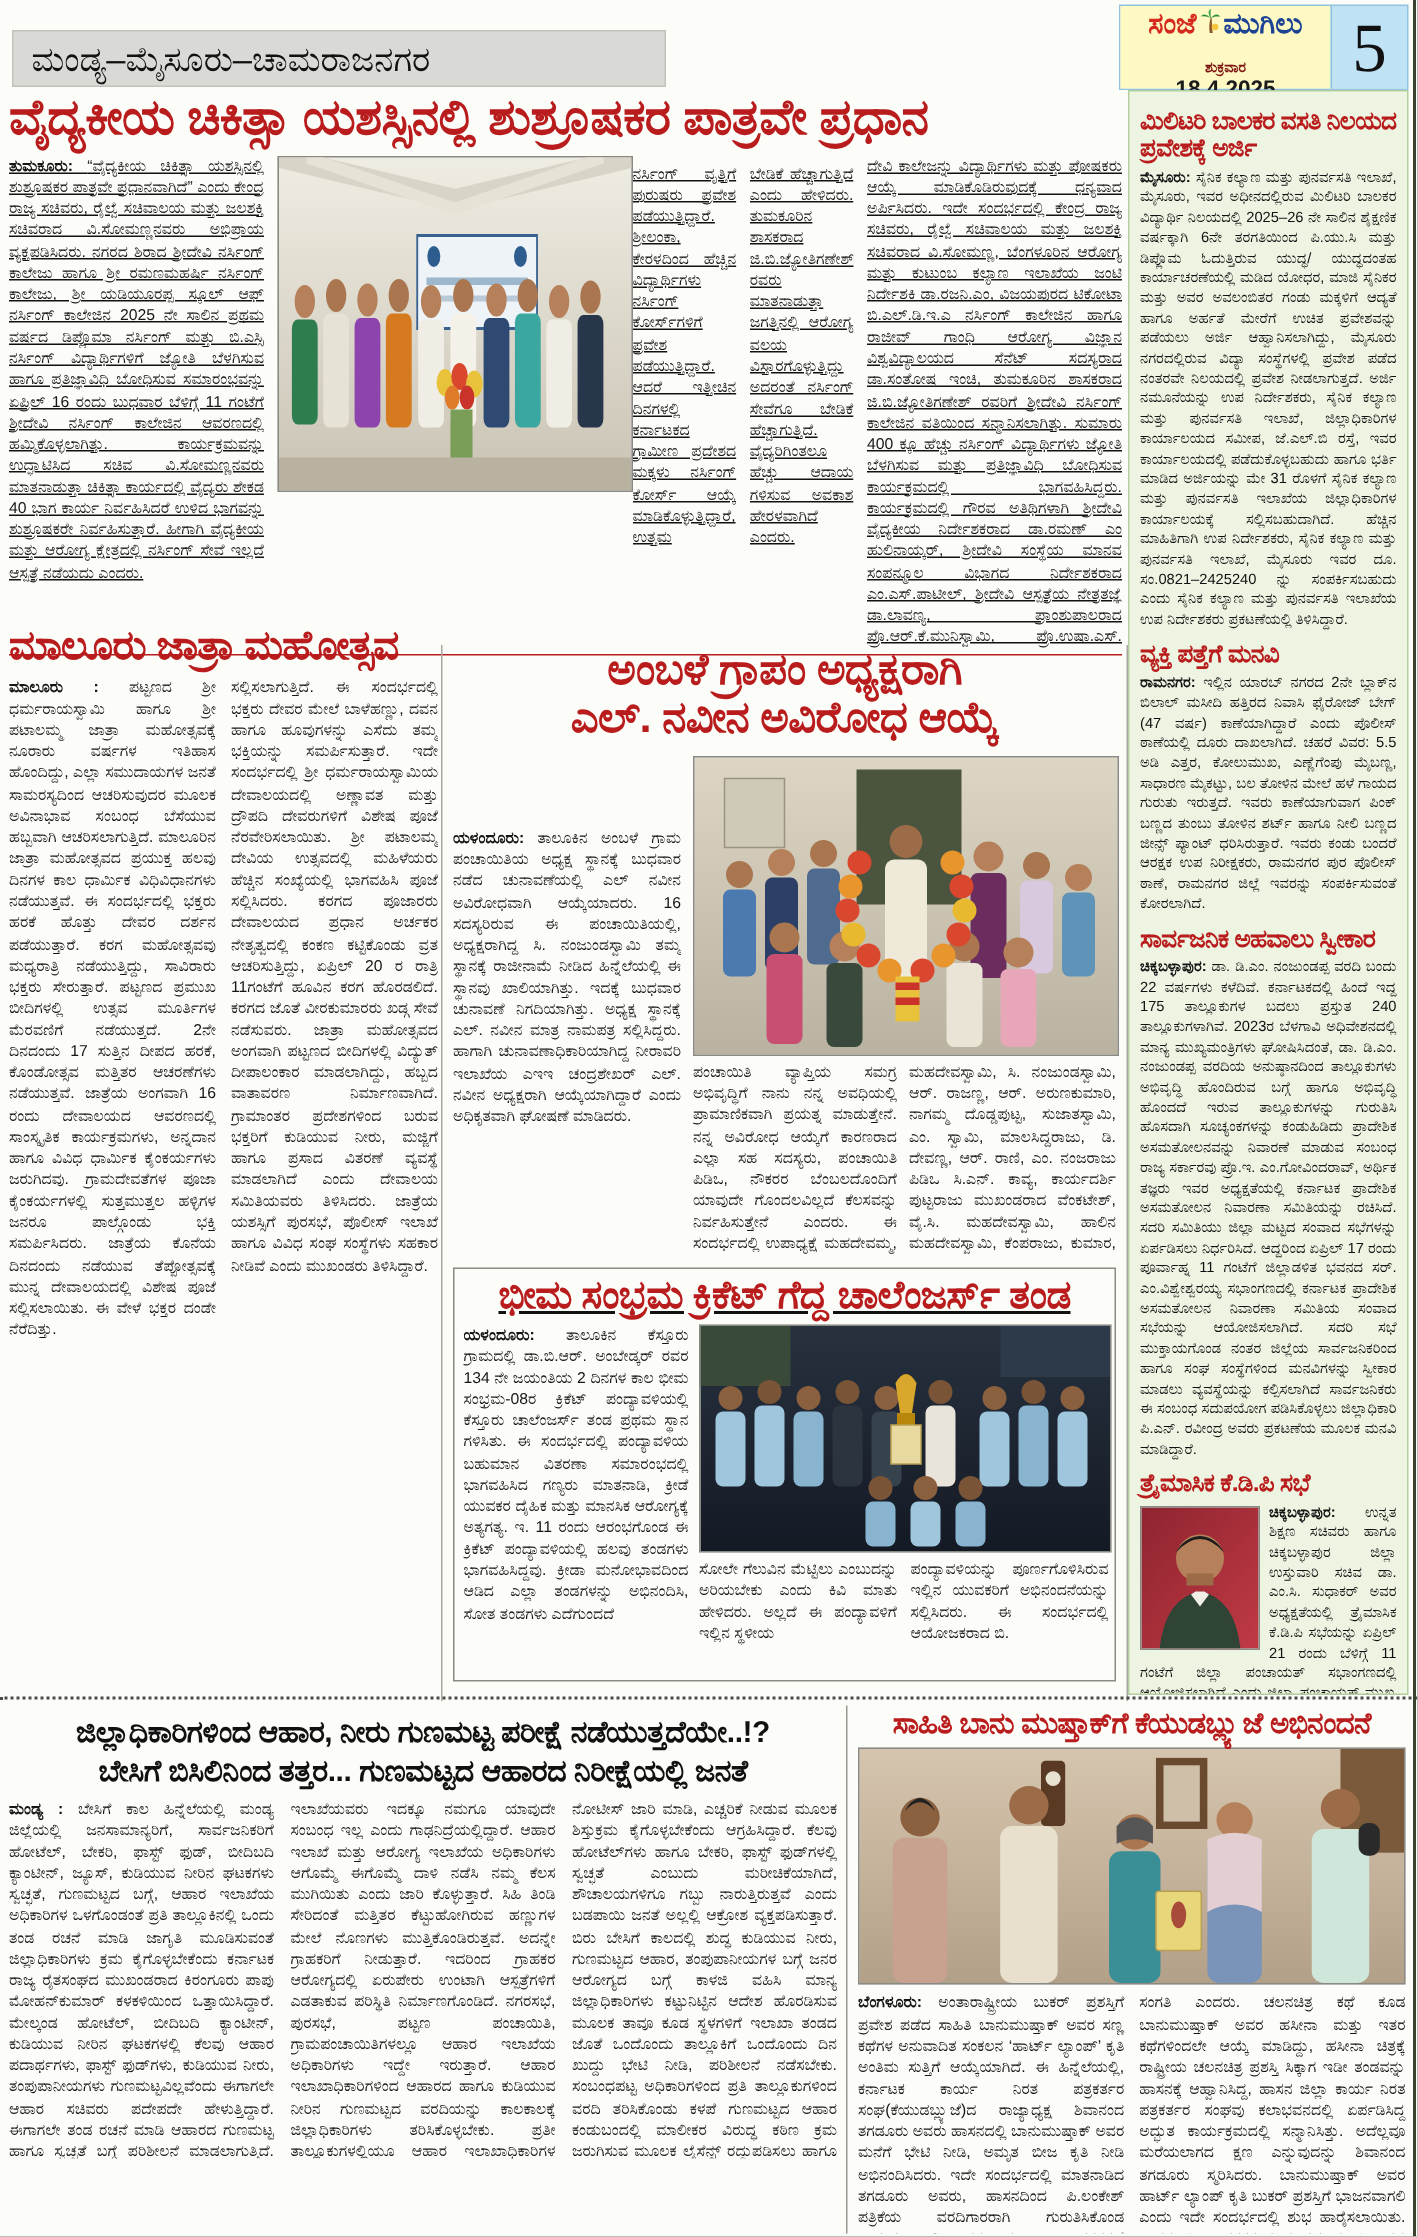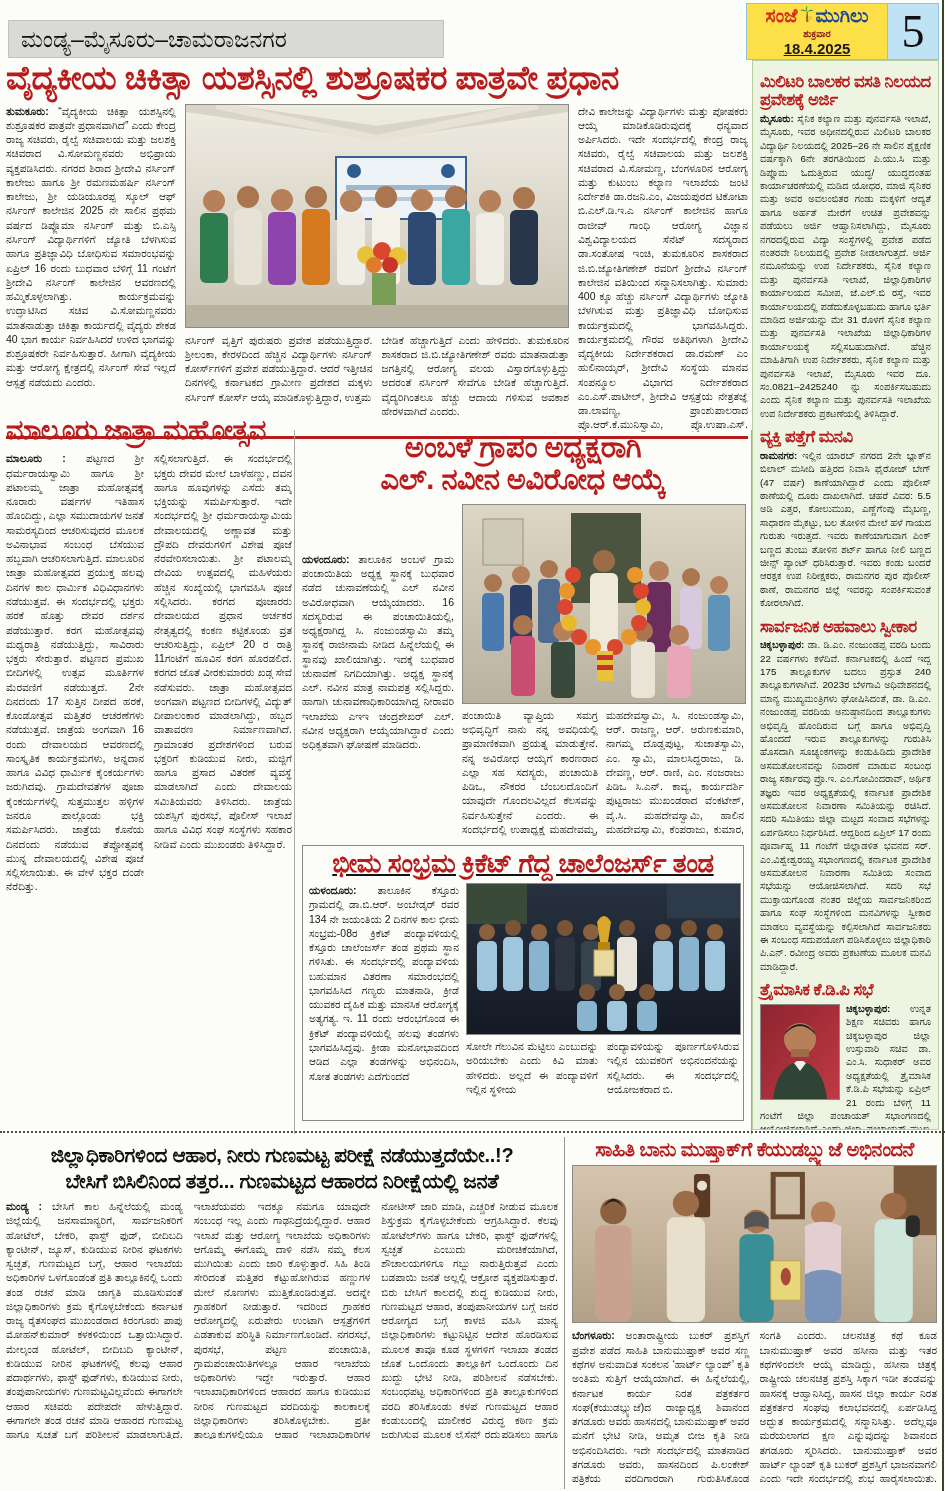--- a/index.html
+++ b/index.html
@@ -3,38 +3,38 @@
 <meta charset="utf-8">
 <style>
   html,body{margin:0;padding:0;background:#888;}
   #page{position:relative;width:945px;height:1491px;margin:0 auto;background:#fcfcf8;
         font-family:"Liberation Sans","DejaVu Sans",sans-serif;color:#111;overflow:hidden;}
   .abs{position:absolute;}
   
   .region-strip{left:8px;top:20px;width:436px;height:38px;background:#d9d9d5;border:1px solid #c2c2bd;
       display:flex;align-items:center;padding:0 12px;font-size:23px;font-weight:normal;letter-spacing:0;box-sizing:border-box;}
   .masthead{left:746px;top:3px;width:193px;height:57px;display:flex;border:1px solid #8fc3de;box-sizing:border-box;}
-  .m-left{flex:1;background:#fde047;text-align:center;padding-top:2px;}
+  .m-left{flex:1;background:#fef9c3;text-align:center;padding-top:2px;}
   .m-name{font-size:19px;font-weight:bold;line-height:1.05;display:flex;align-items:center;justify-content:center;gap:2px;}
   .m-red{color:#d42b1e;} .m-blue{color:#1d4494;}
-  .m-day{font-size:9.5px;font-weight:bold;color:#7c1412;margin-top:2px;}
+  .m-day{font-size:9.5px;font-weight:bold;color:#7c1412;margin-top:13px;}
   .m-date{font-size:15px;font-weight:bold;color:#1a1a1a;text-decoration:underline;}
   .m-page{width:50px;background:#bfe2f4;display:flex;align-items:center;justify-content:center;
       font-size:46px;font-weight:500;border-left:1px solid #8fc3de;font-family:"Liberation Serif","DejaVu Serif",serif;}
   
   .hl{font-weight:bold;color:#b91c1c;letter-spacing:-0.5px;}
   .bodytxt{font-size:10.5px;line-height:1.36;text-align:justify;overflow:hidden;color:#151515;}
   .dateline{font-weight:bold;}
   .photo{border:1px solid #8a8a84;background:#ccc;display:block;}
   
   .lead{left:6px;top:60px;width:742px;}
   .lead h1{margin:0 0 8px 0;font-size:33px;line-height:1.08;}
-  .lead-body{display:flex;gap:9px;height:328px;border-bottom:3px solid #b91c1c;padding-bottom:4px;}
+  .lead-body{display:flex;gap:9px;height:328px;border-bottom:1px solid #b91c1c;padding-bottom:4px;text-decoration:underline;}
   .lead-colA{width:170px;}
-  .lead-mid{width:384px;display:flex;flex-direction:column;}
+  .lead-mid{width:384px;display:flex;flex-direction:row;}
   .lead-colD{flex:1;}
   .mid-cols{display:flex;gap:9px;margin-top:5px;flex:1;min-height:0;}
   .mid-cols .bodytxt{flex:1;}
   
   .sidebar{left:752px;top:60px;width:187px;height:1070px;background:#edf4e2;border:1px solid #b4cf9d;
       padding:4px 7px;box-sizing:border-box;overflow:hidden;}
   .sidebar h3{margin:7px 0 3px 0;font-size:16.5px;line-height:1.12;letter-spacing:-0.5px;}
   .sidebar p{margin:0;font-size:9.8px;line-height:1.37;text-align:justify;}
   .portrait{float:left;width:78px;height:94px;margin:2px 6px 2px 0;}
   

